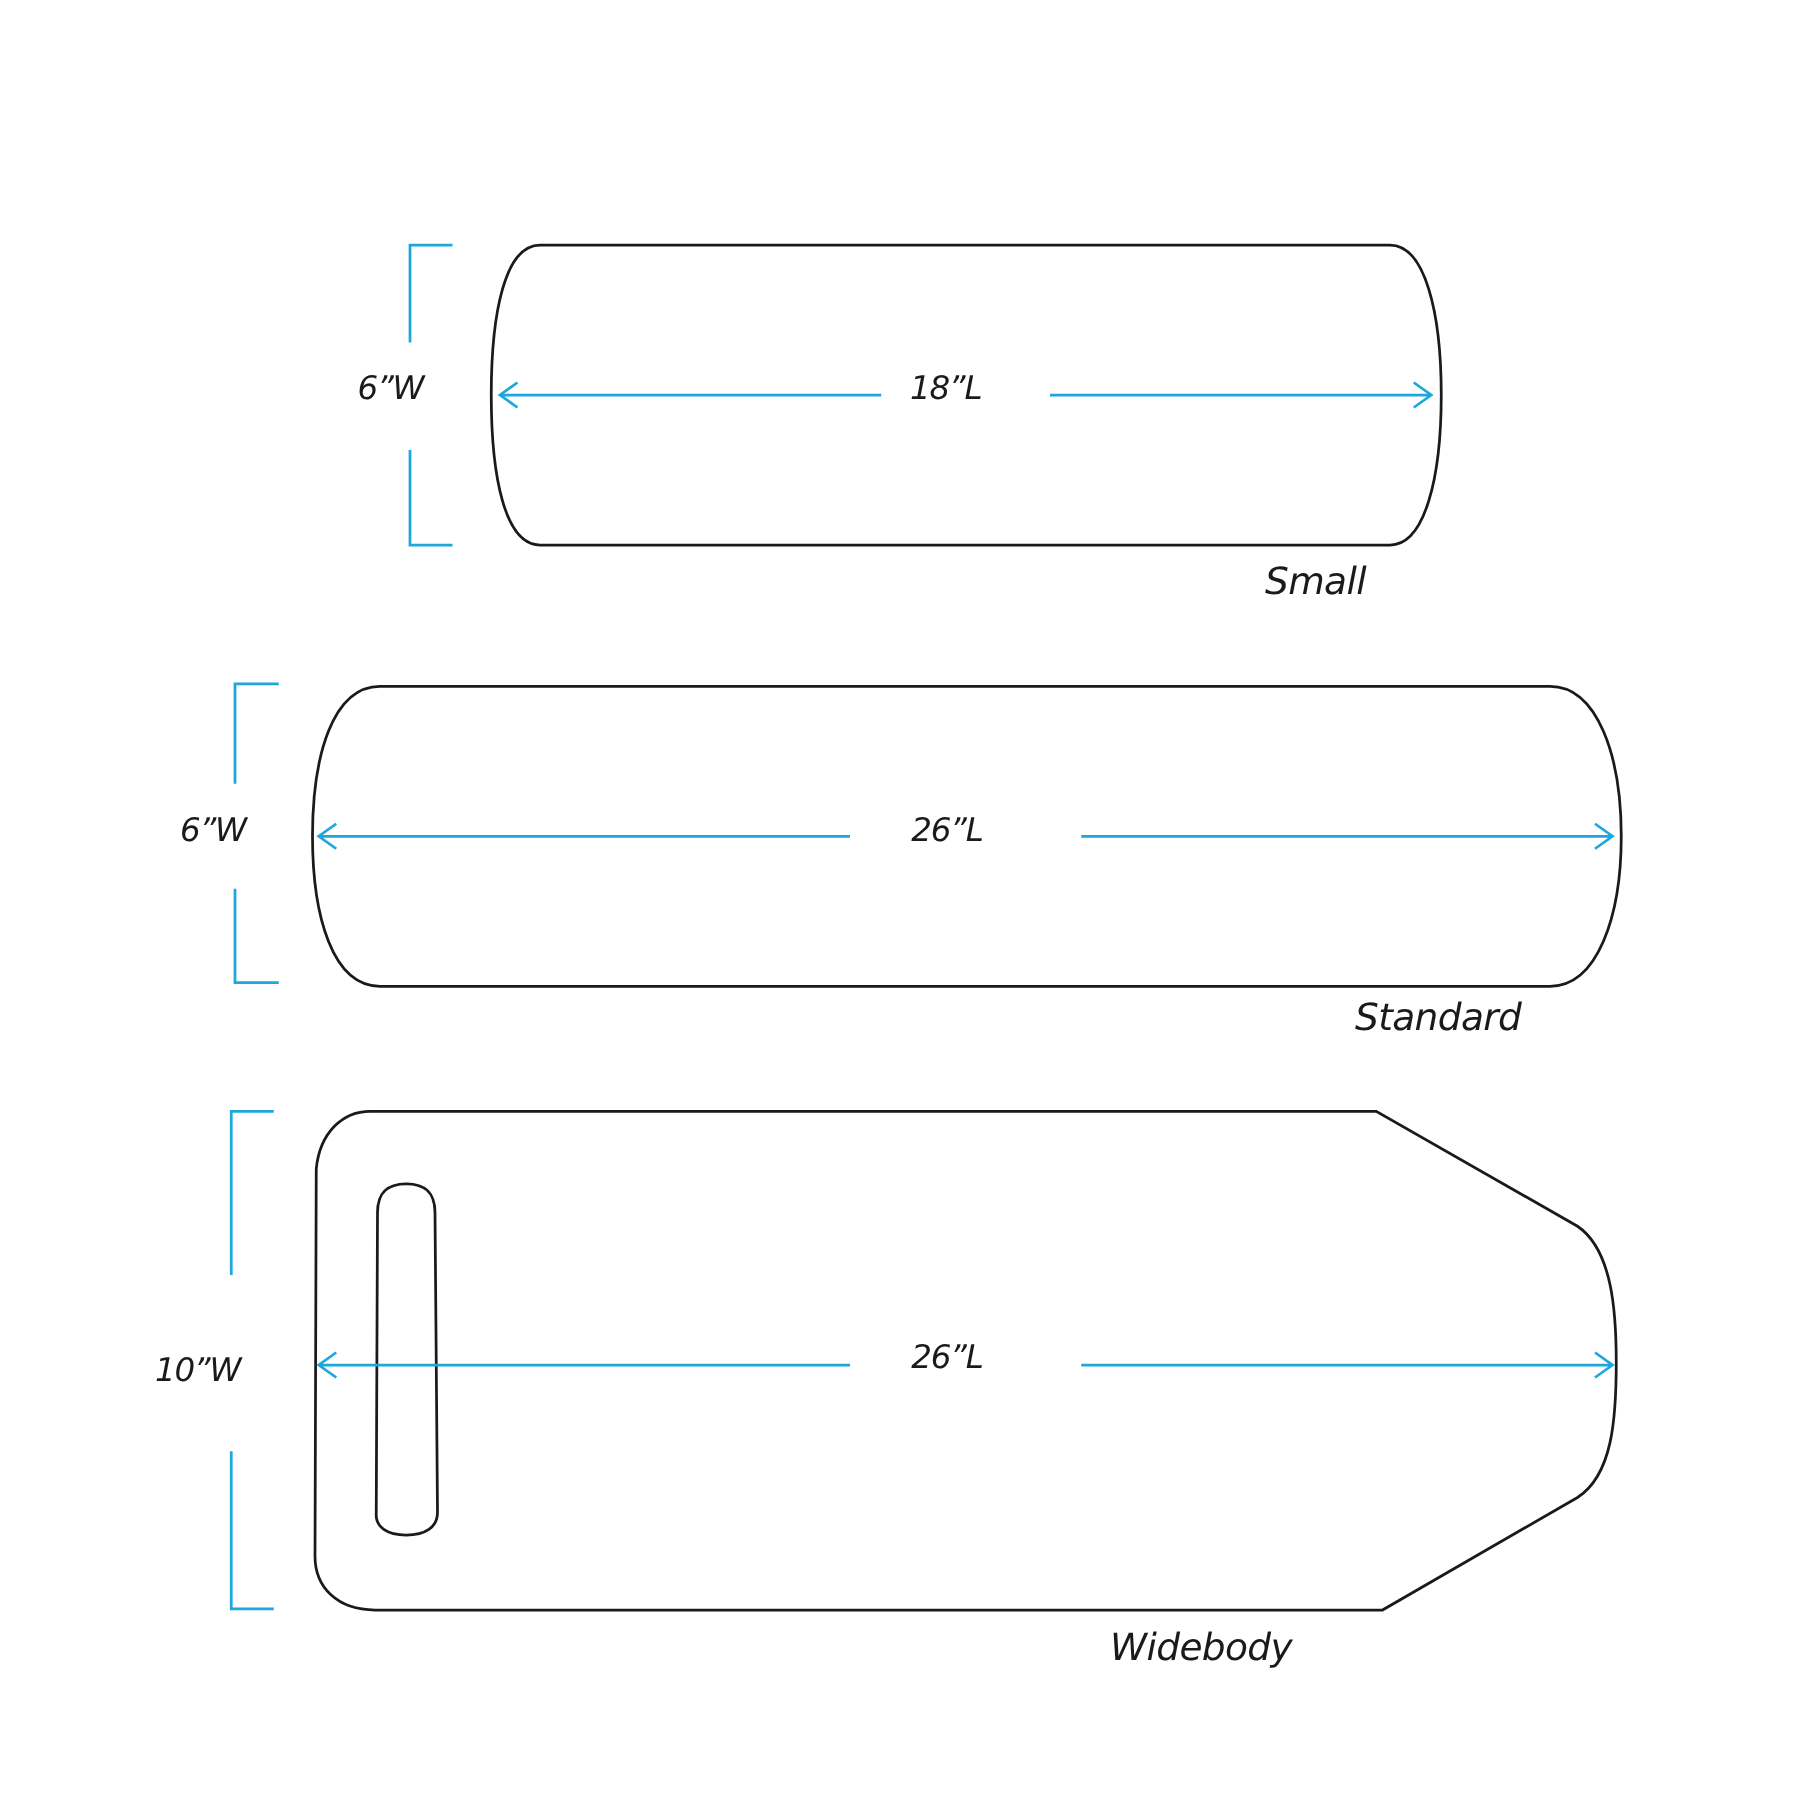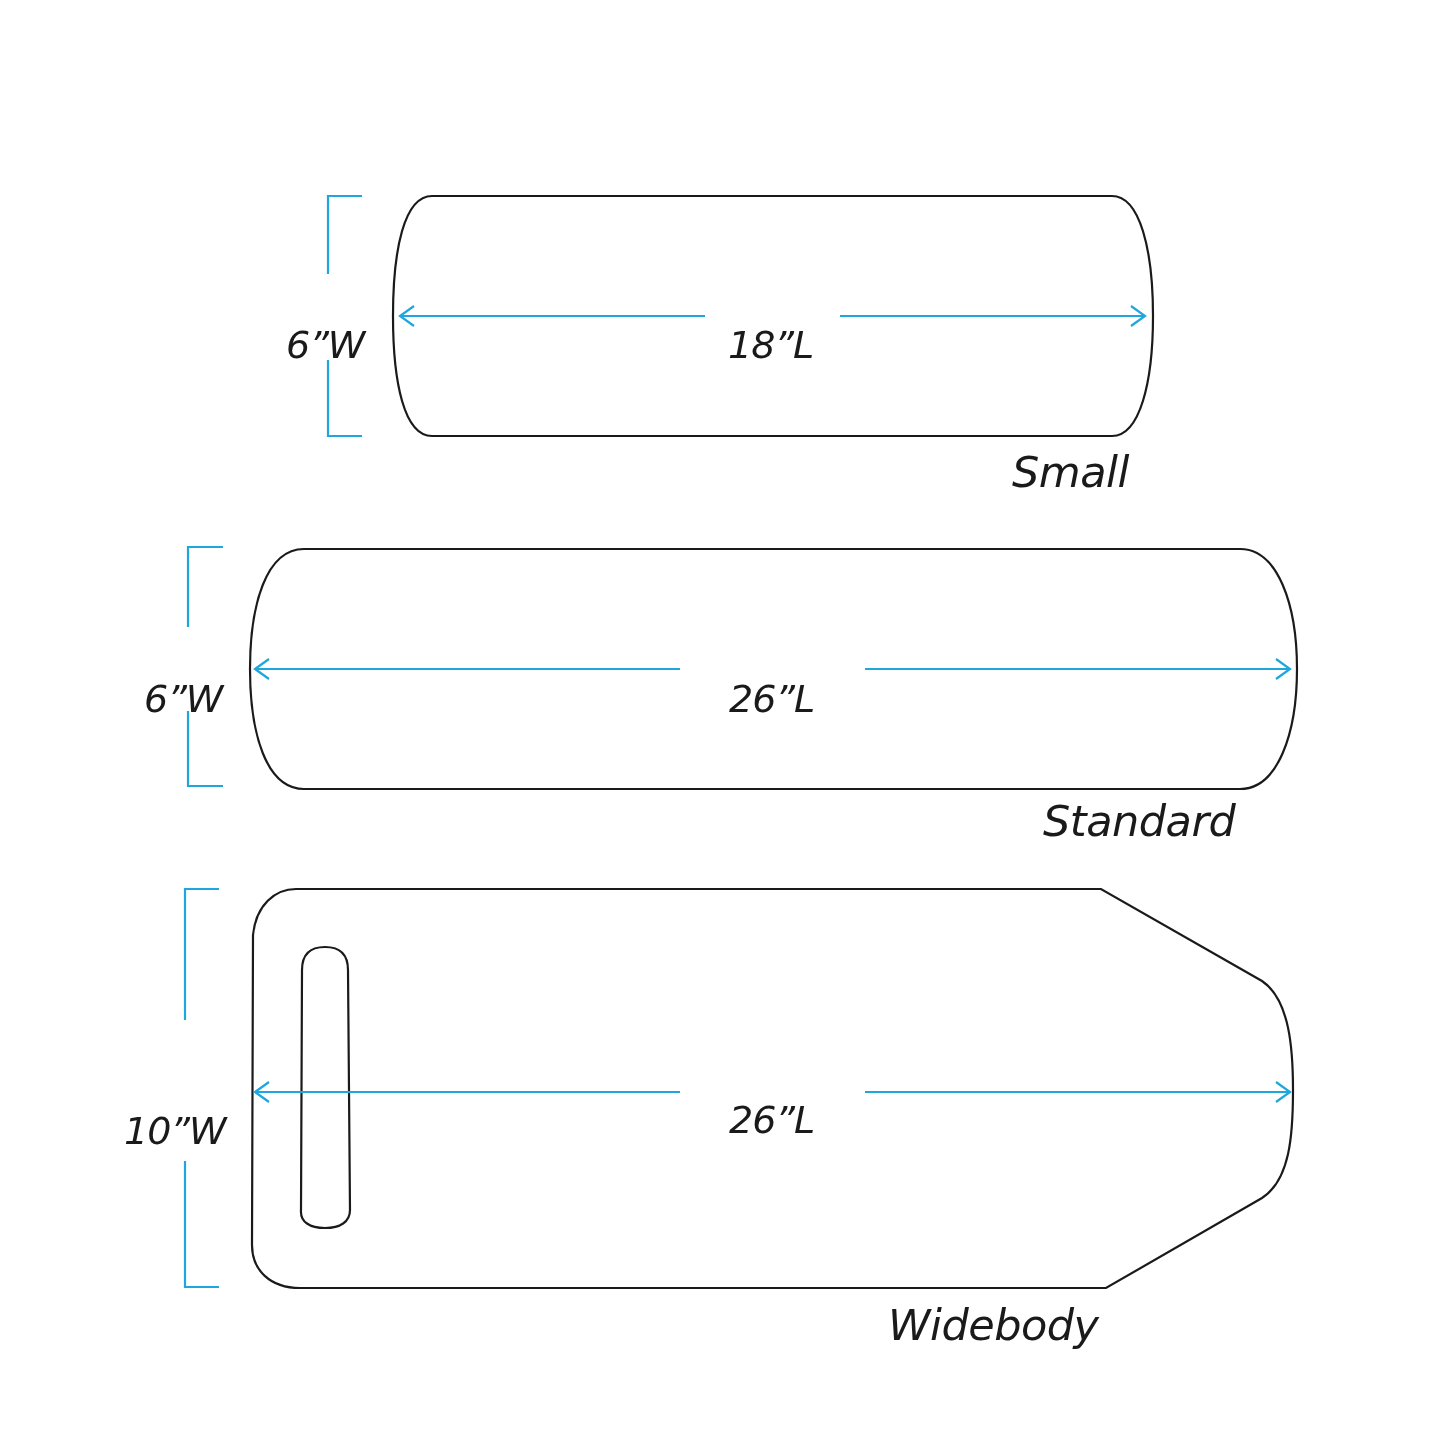--- a/index.html
+++ b/index.html
@@ -9,22 +9,22 @@
     .dim { fill: none; stroke: #1ea7dc; stroke-width: 2.2; }
     .lbl {
       position: absolute;
       font-family: "DejaVu Sans", sans-serif;
       font-style: italic;
       color: #1a1a1a;
       white-space: nowrap;
       line-height: 1;
       background: transparent;
     }
-    .dimtxt { font-size: 38px; letter-spacing: -1px; margin-top: 28px; }
-    .nametxt { font-size: 43px; letter-spacing: -0.5px; }
+    .dimtxt { font-size: 26px; letter-spacing: -1px; }
+    .nametxt { font-size: 30px; letter-spacing: -0.5px; }
   </style>
 </head>
 <body>
 
 <svg width="1445" height="1445" viewBox="0 0 1445 1445">
 
   <g>
     <path class="outline" d="M432,196 L1112,196 C1140,196 1153,250 1153,316 C1153,382 1140,436 1112,436 L432,436 C404,436 393,382 393,316 C393,250 404,196 432,196 Z"></path>
 
     <path class="dim" d="M362,196 L328,196 L328,274"></path>
@@ -51,17 +51,17 @@
     <path class="dim" d="M865,1092 L1290,1092 M1276,1082 L1290,1092 L1276,1102"></path>
   </g>
 </svg>
 
 <div class="lbl dimtxt" style="left:286px; top:298px;">6”W</div>
 <div class="lbl dimtxt" style="left:728px; top:298px;">18”L</div>
 <div class="lbl nametxt" style="left:1012px; top:451px;">Small</div>
 
 <div class="lbl dimtxt" style="left:144px; top:652px;">6”W</div>
 <div class="lbl dimtxt" style="left:729px; top:652px;">26”L</div>
-<div class="lbl nametxt" style="left:1043px; top:800px;text-align:right;">Standard</div>
+<div class="lbl nametxt" style="left:1084px; top:800px;text-align:right;">Standard</div>
 
 <div class="lbl dimtxt" style="left:124px; top:1084px;">10”W</div>
 <div class="lbl dimtxt" style="left:729px; top:1073px;">26”L</div>
 <div class="lbl nametxt" style="left:888px; top:1304px;">Widebody</div>
 
 </body></html>

